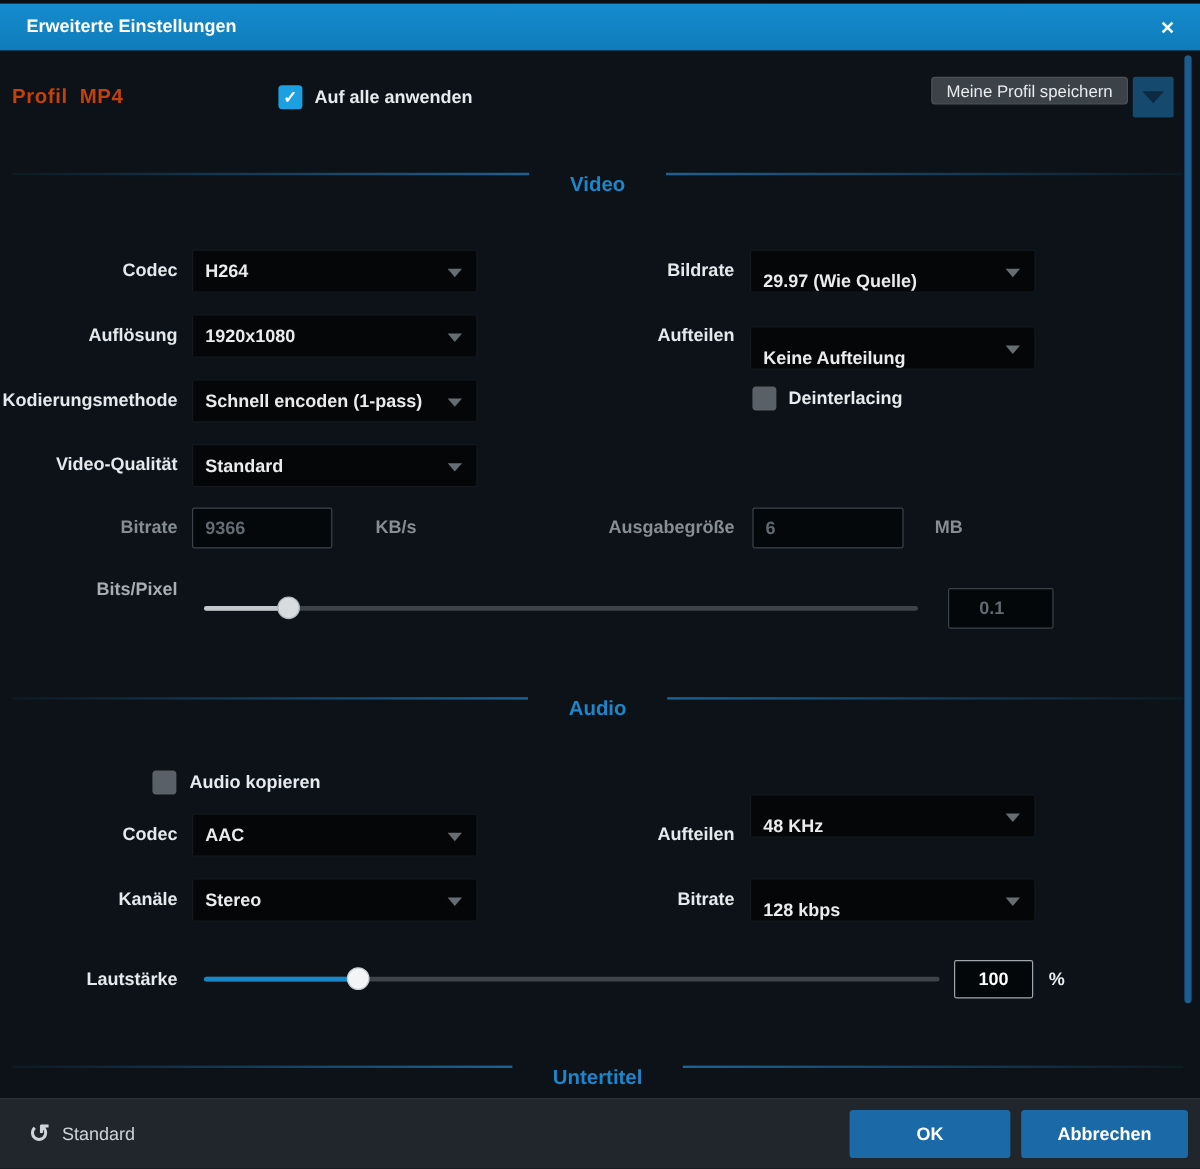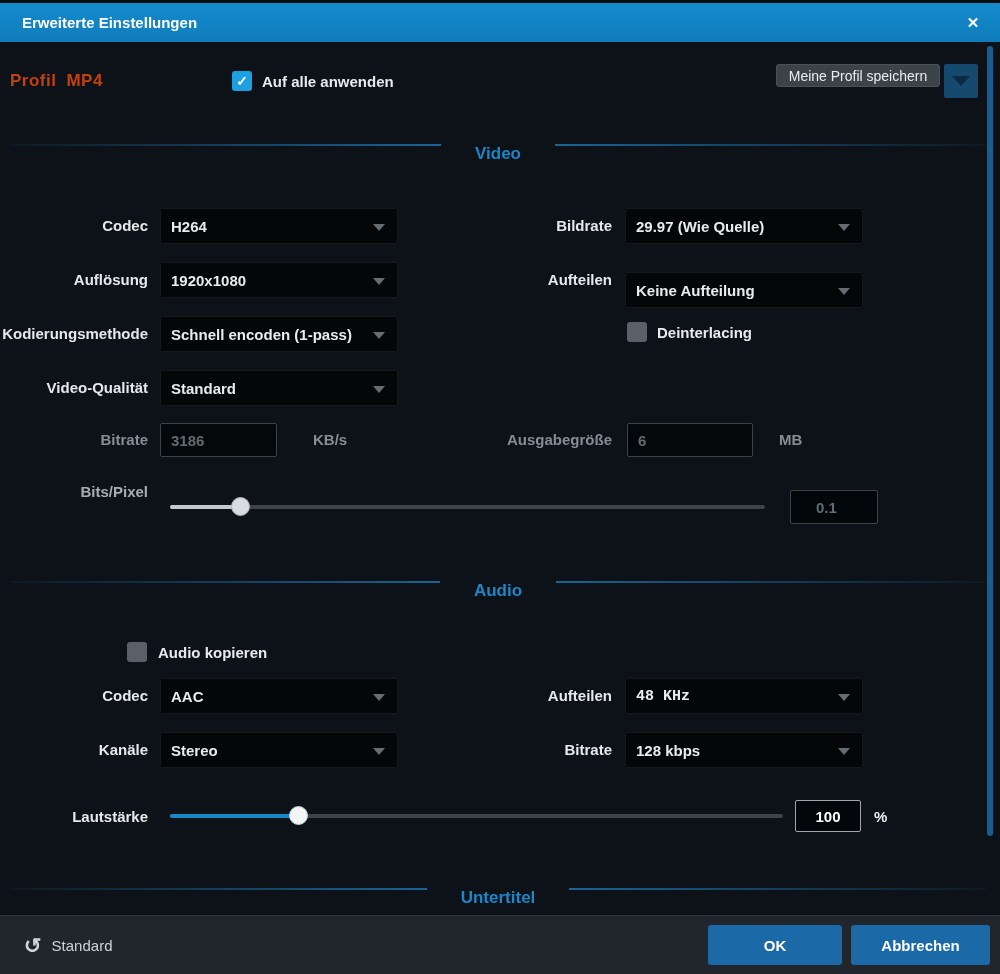--- a/index.html
+++ b/index.html
@@ -84,21 +84,21 @@
     background:#050607; border:1px solid #15191d; border-radius:2px;
     display:flex; align-items:center; cursor:pointer;
   }
   .dropdown .dd-value { color:#e9ebed; font-size:15px; font-weight:700; margin-left:10px; white-space:nowrap; }
   .dropdown .dd-arrow {
     position:absolute; right:12px; top:15px;
     width:0; height:0; border-left:6px solid transparent; border-right:6px solid transparent;
     border-top:7px solid #656c72;
   }
   .dropdown.colL { left:160px; }
-  .dropdown.colR { left:625px; }
+  .dropdown.colR { left:625px;align-items:flex-end; }
 
   
   .tinput {
     position:absolute; height:34px;
     background:#05080b; border:1px solid #3b434a; border-radius:2px;
     color:#626a72; font-size:15px; font-weight:700;
     display:flex; align-items:center;
   }
   .tinput span { margin-left:10px; }
   .unit { position:absolute; font-size:15px; font-weight:700; color:#9aa1a7; }
@@ -202,21 +202,21 @@
 <span class="check-label" style="left:657px; top:324px;">Deinterlacing</span>
 
 <span class="flabel colL" style="top:379px;">Video-Qualität</span>
 <div class="dropdown colL" style="top:370px;">
   <span class="dd-value">Standard</span>
   <span class="dd-arrow"></span>
 </div>
 
 <span class="flabel colL dim" style="top:431px;">Bitrate</span>
 <div class="tinput" style="left:160px; top:423px; width:117px;">
-  <span>3186</span>
+  <span>9366</span>
 </div>
 <span class="unit" style="left:313px; top:431px; color:#868d94;">KB/s</span>
 <span class="flabel colR dim" style="top:431px;">Ausgabegröße</span>
 <div class="tinput" style="left:627px; top:423px; width:126px;">
   <span>6</span>
 </div>
 <span class="unit" style="left:779px; top:431px; color:#868d94;">MB</span>
 
 <span class="flabel colL semi" style="top:483px;">Bits/Pixel</span>
 <div class="slider-track" style="left:170px; top:505px; width:595px;">
@@ -235,21 +235,21 @@
 
 <span class="checkbox" style="left:127px; top:642px;">✓</span>
 <span class="check-label" style="left:158px; top:644px;">Audio kopieren</span>
 
 <span class="flabel colL" style="top:687px;">Codec</span>
 <div class="dropdown colL" style="top:678px;">
   <span class="dd-value">AAC</span>
   <span class="dd-arrow"></span>
 </div>
 <span class="flabel colR" style="top:687px;">Aufteilen</span>
-<div class="dropdown colR" style="top:678px;font-family:Liberation Mono, monospace;">
+<div class="dropdown colR" style="top:662px;">
   <span class="dd-value">48 KHz</span>
   <span class="dd-arrow"></span>
 </div>
 
 <span class="flabel colL" style="top:741px;">Kanäle</span>
 <div class="dropdown colL" style="top:732px;">
   <span class="dd-value">Stereo</span>
   <span class="dd-arrow"></span>
 </div>
 <span class="flabel colR" style="top:741px;">Bitrate</span>

